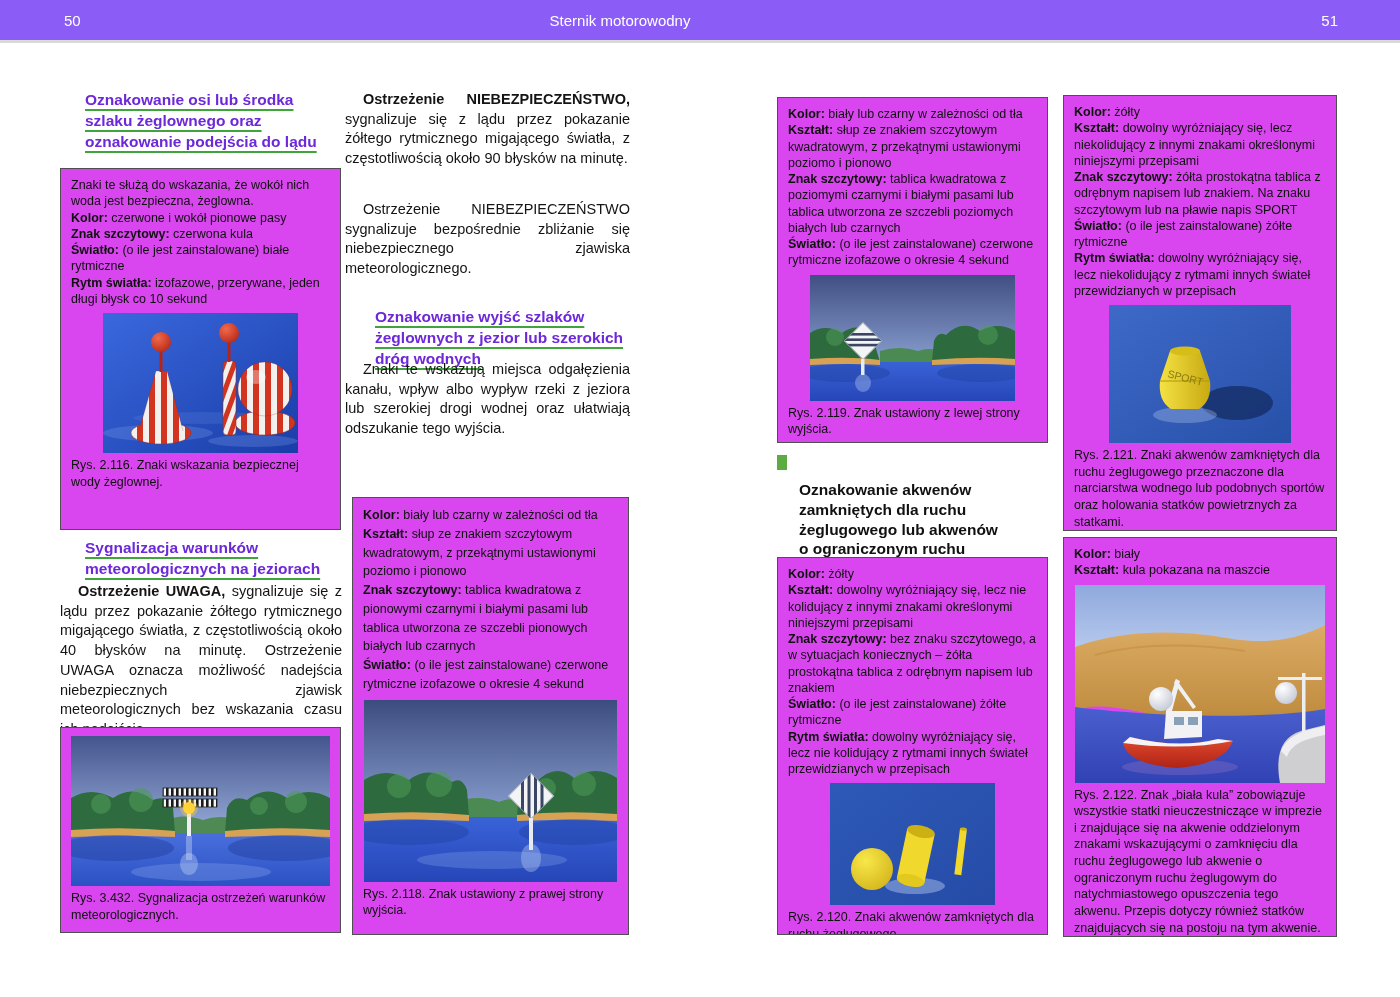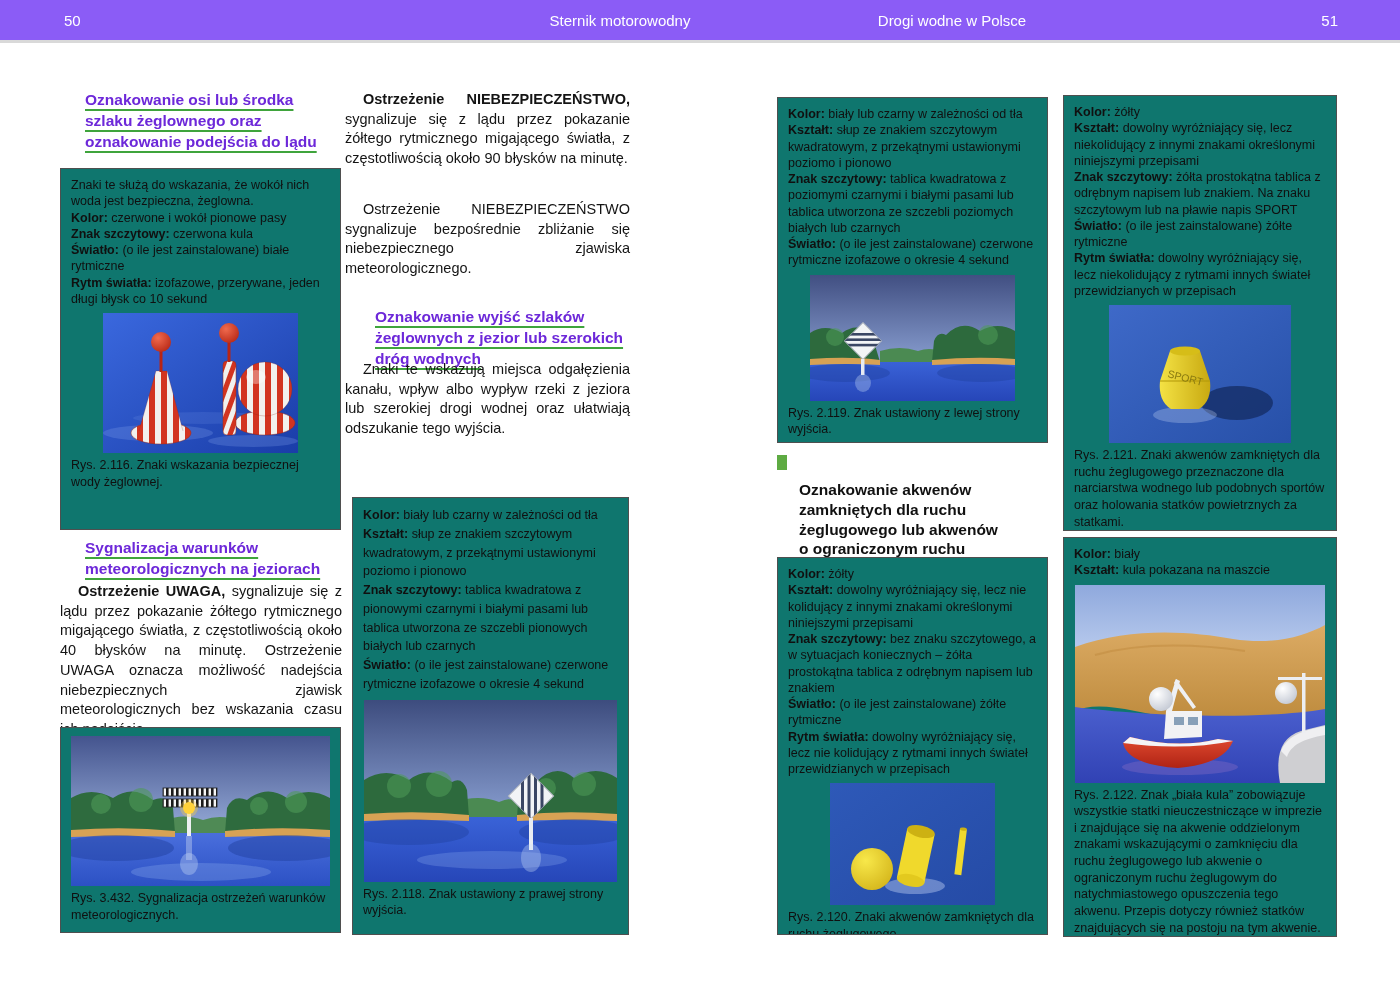--- a/index.html
+++ b/index.html
@@ -10,36 +10,35 @@
   .hdr{left:0;top:0;width:1400px;height:40px;background:#8b5cf6;border-bottom:3px solid #d9d9d9;}
   .hdr .ht{position:absolute;top:0;line-height:42px;font-size:15px;color:#ffffff;}
   
   .h-green{font-weight:bold;font-size:15.5px;line-height:1.35;color:#6d28d9;
            text-decoration:underline;text-decoration-color:#3fa43c;
            text-decoration-thickness:2px;text-underline-offset:3.5px;}
   .h-plain{font-weight:bold;font-size:15.5px;line-height:1.28;color:#101010;}
   
   .para{font-size:14.5px;line-height:1.36;text-align:justify;text-indent:18px;margin:0;}
   
-  .box{border:1px solid #4f4f4f;background:#0f766e;box-sizing:border-box;
+  .box{border:1px solid #4f4f4f;background:#d946ef;box-sizing:border-box;
        padding:8px 10px;font-size:12.5px;line-height:1.3;overflow:hidden;color:#101010;}
   .box.loose{line-height:1.5;}
   .fld b{font-weight:bold;}
   .cap{font-size:12.5px;line-height:1.33;margin-top:4px;color:#101010;}
   .fig{display:block;margin:6px auto 0 auto;}
   .bullet{width:10px;height:15px;background:#5eab43;flex:0 0 auto;margin-top:3px;}
   .h3row{display:flex;gap:12px;}
 </style>
 </head>
 <body>
 
 <div class="abs hdr">
   <span class="ht" style="left:64px;">50</span>
   <span class="ht" style="left:470px;width:300px;text-align:center;">Sternik motorowodny</span>
-  <span class="ht" style="left:802px;width:300px;text-align:center;">Drogi wodne w Polsce</span>
   <span class="ht" style="right:62px;">51</span>
 </div>
 
 <div class="abs h-green" style="left:85px;top:90px;width:258px;">Oznakowanie osi lub środka szlaku żeglownego oraz oznakowanie podejścia do lądu</div>
 
 <div class="abs box" style="left:60px;top:168px;width:281px;height:362px;">
   <div class="fld">Znaki te służą do wskazania, że wokół nich woda jest bezpieczna, żeglowna.</div>
   <div class="fld"><b>Kolor:</b><span> czerwone i wokół pionowe pasy</span></div>
   <div class="fld"><b>Znak szczytowy:</b><span> czerwona kula</span></div>
   <div class="fld"><b>Światło:</b><span> (o ile jest zainstalowane) białe rytmiczne</span></div>

